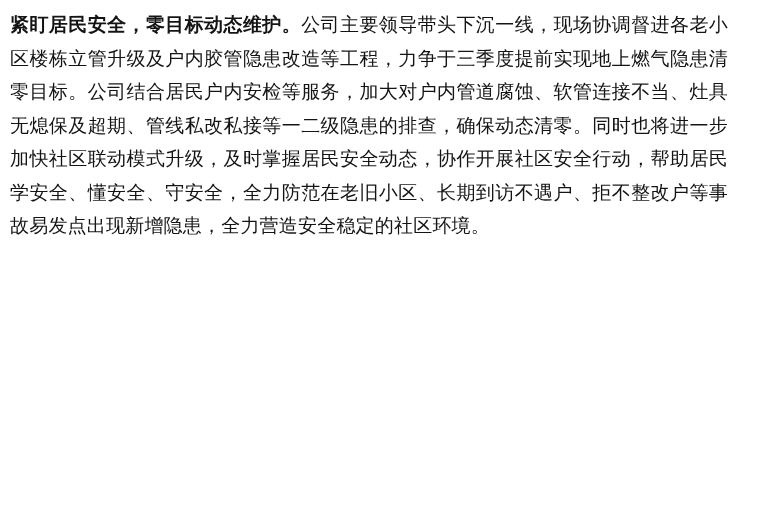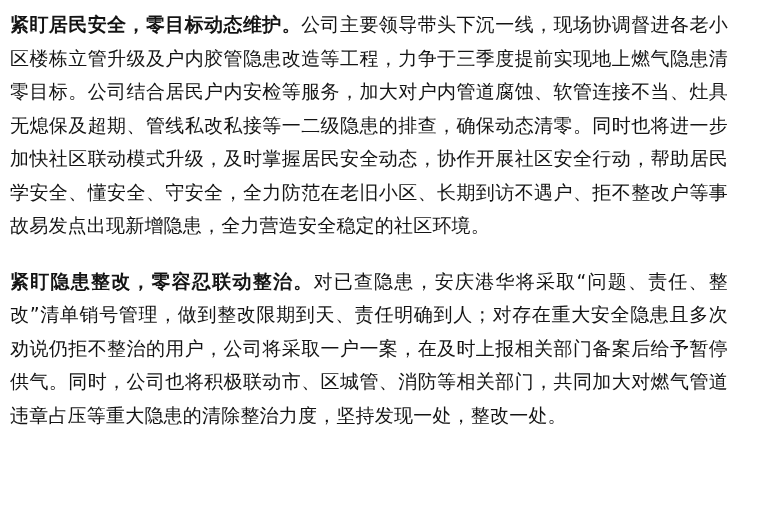--- a/index.html
+++ b/index.html
@@ -37,17 +37,14 @@
 </style>
 </head>
 <body>
 
 <div class="doc">
 
   <p class="para">
     <span class="lead">紧盯居民安全，零目标动态维护。</span><span>公司主要领导带头下沉一线，现场协调督进各老小区楼栋立管升级及户内胶管隐患改造等工程，力争于三季度提前实现地上燃气隐患清零目标。公司结合居民户内安检等服务，加大对户内管道腐蚀、软管连接不当、灶具无熄保及超期、管线私改私接等一二级隐患的排查，确保动态清零。同时也将进一步加快社区联动模式升级，及时掌握居民安全动态，协作开展社区安全行动，帮助居民学安全、懂安全、守安全，全力防范在老旧小区、长期到访不遇户、拒不整改户等事故易发点出现新增隐患，全力营造安全稳定的社区环境。</span>
   </p>
 
-  <p class="para">
-    <span class="lead">紧盯隐患整改，零容忍联动整治。</span><span>对已查隐患，安庆港华将采取“问题、责任、整改”清单销号管理，做到整改限期到天、责任明确到人；对存在重大安全隐患且多次劝说仍拒不整治的用户，公司将采取一户一案，在及时上报相关部门备案后给予暂停供气。同时，公司也将积极联动市、区城管、消防等相关部门，共同加大对燃气管道违章占压等重大隐患的清除整治力度，坚持发现一处，整改一处。</span>
-  </p>
 
 </div>
 
 </body></html>

